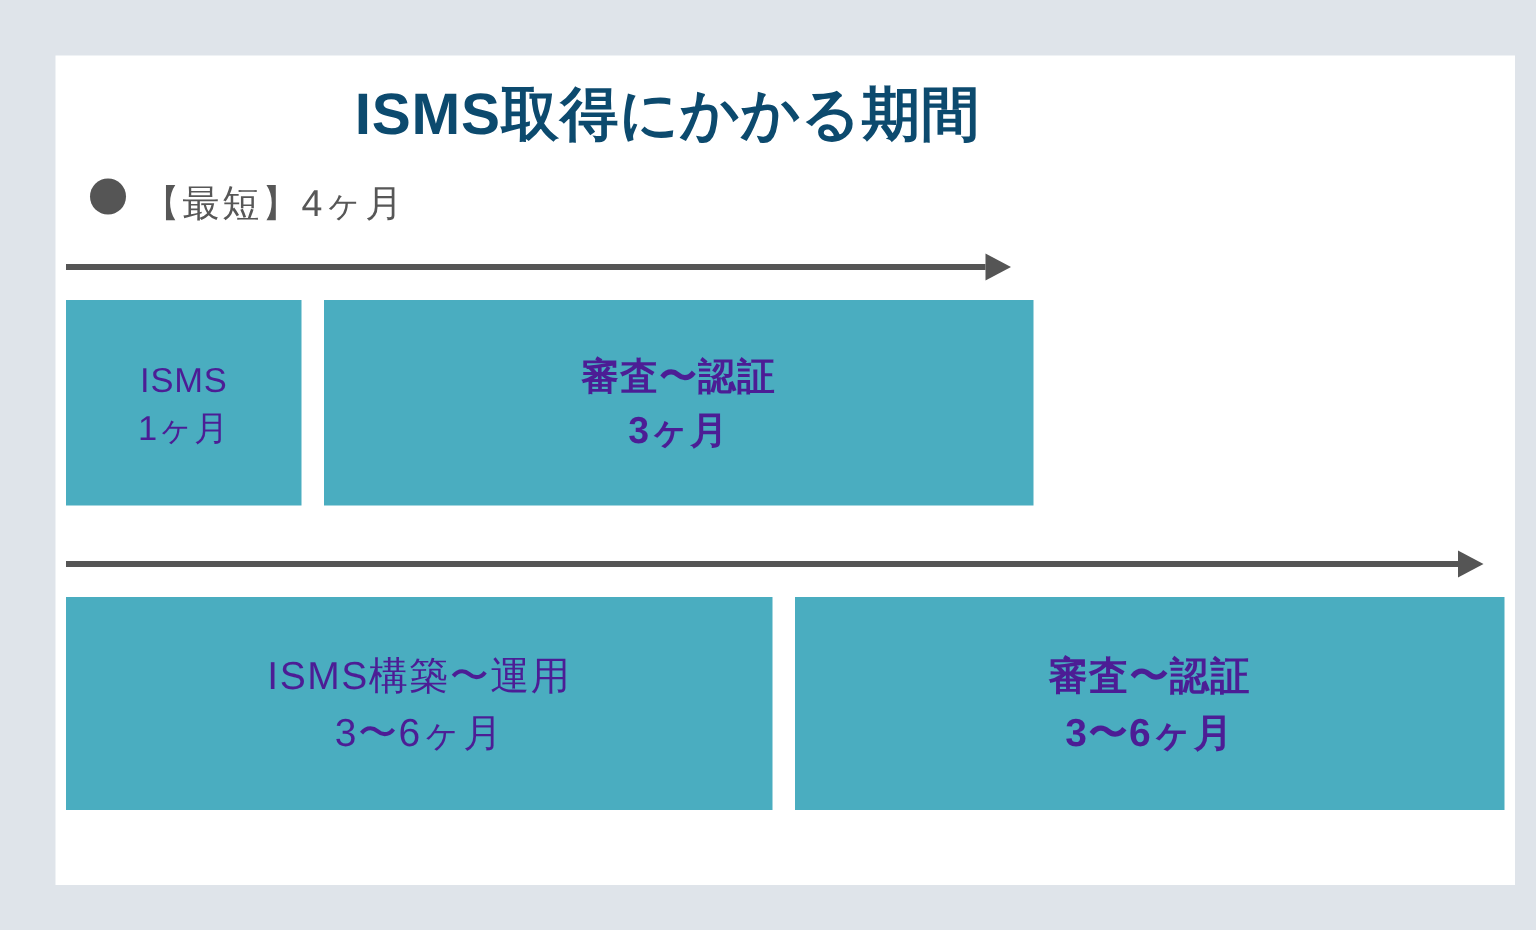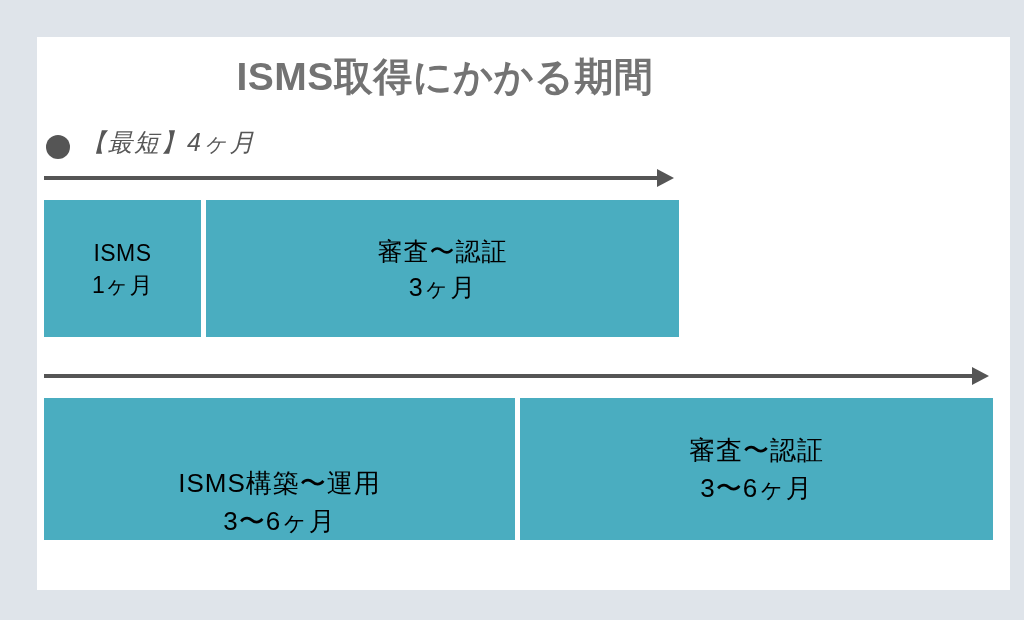--- a/index.html
+++ b/index.html
@@ -33,42 +33,41 @@
 
   
   .title {
     position: absolute;
     left: 0;
     top: 0;
     width: 816px;
     text-align: center;
     font-size: 39px;
     font-weight: bold;
-    color: #737373;
+    color: #0c4a6e;
     letter-spacing: 0.5px;
     line-height: 60px;
     padding-top: 10px;
     white-space: nowrap;
   }
 
   
   .section {
     position: absolute;
     left: 0;
     width: 973px;
   }
   .section.s1 { top: 82px; }
   .section.s2 { top: 320px; }
 
   .section-head {
     display: flex;
-    align-items: flex-end;
+    align-items: flex-start;
     height: 40px;
-    padding-left: 9px;
-    font-style: italic;
+    padding-left: 23px;
   }
   .bullet {
     width: 24px;
     height: 24px;
     border-radius: 50%;
     background: #555555;
     flex: 0 0 auto;
     margin-right: 11px;
   }
   .head-label {
@@ -107,44 +106,44 @@
 
   
   .bar {
     position: relative;
     display: flex;
     margin-top: 13px;
     margin-left: 7px;
   }
   .seg {
     background: #4aadc0;
-    color: #000000;
+    color: #4c1d95;
     display: flex;
     flex-direction: column;
     align-items: center;
     justify-content: center;
     text-align: center;
     box-sizing: border-box;
   }
-  .seg + .seg { margin-left: 5px; }
+  .seg + .seg { margin-left: 15px; font-weight: bold; }
   .seg .line {
     display: block;
     white-space: nowrap;
   }
 
   
   .bar1 { height: 137px; }
   .bar1 .seg-a { width: 157px; }
   .bar1 .seg-b { width: 473px; }
   .bar1 .seg-a .line { font-size: 23px; line-height: 32px; letter-spacing: 0.5px; }
   .bar1 .seg-b .line { font-size: 25px; line-height: 36px; letter-spacing: 1px; }
 
   
   .bar2 { height: 142px; }
-  .bar2 .seg-a { width: 471px; justify-content: flex-end; }
+  .bar2 .seg-a { width: 471px; }
   .bar2 .seg-b { width: 473px; }
   .bar2 .line { font-size: 26px; line-height: 38px; letter-spacing: 1px; }
 </style>
 </head>
 <body>
 
 <div class="canvas">
   <div class="card">
 
     <div class="title">ISMS取得にかかる期間</div>

